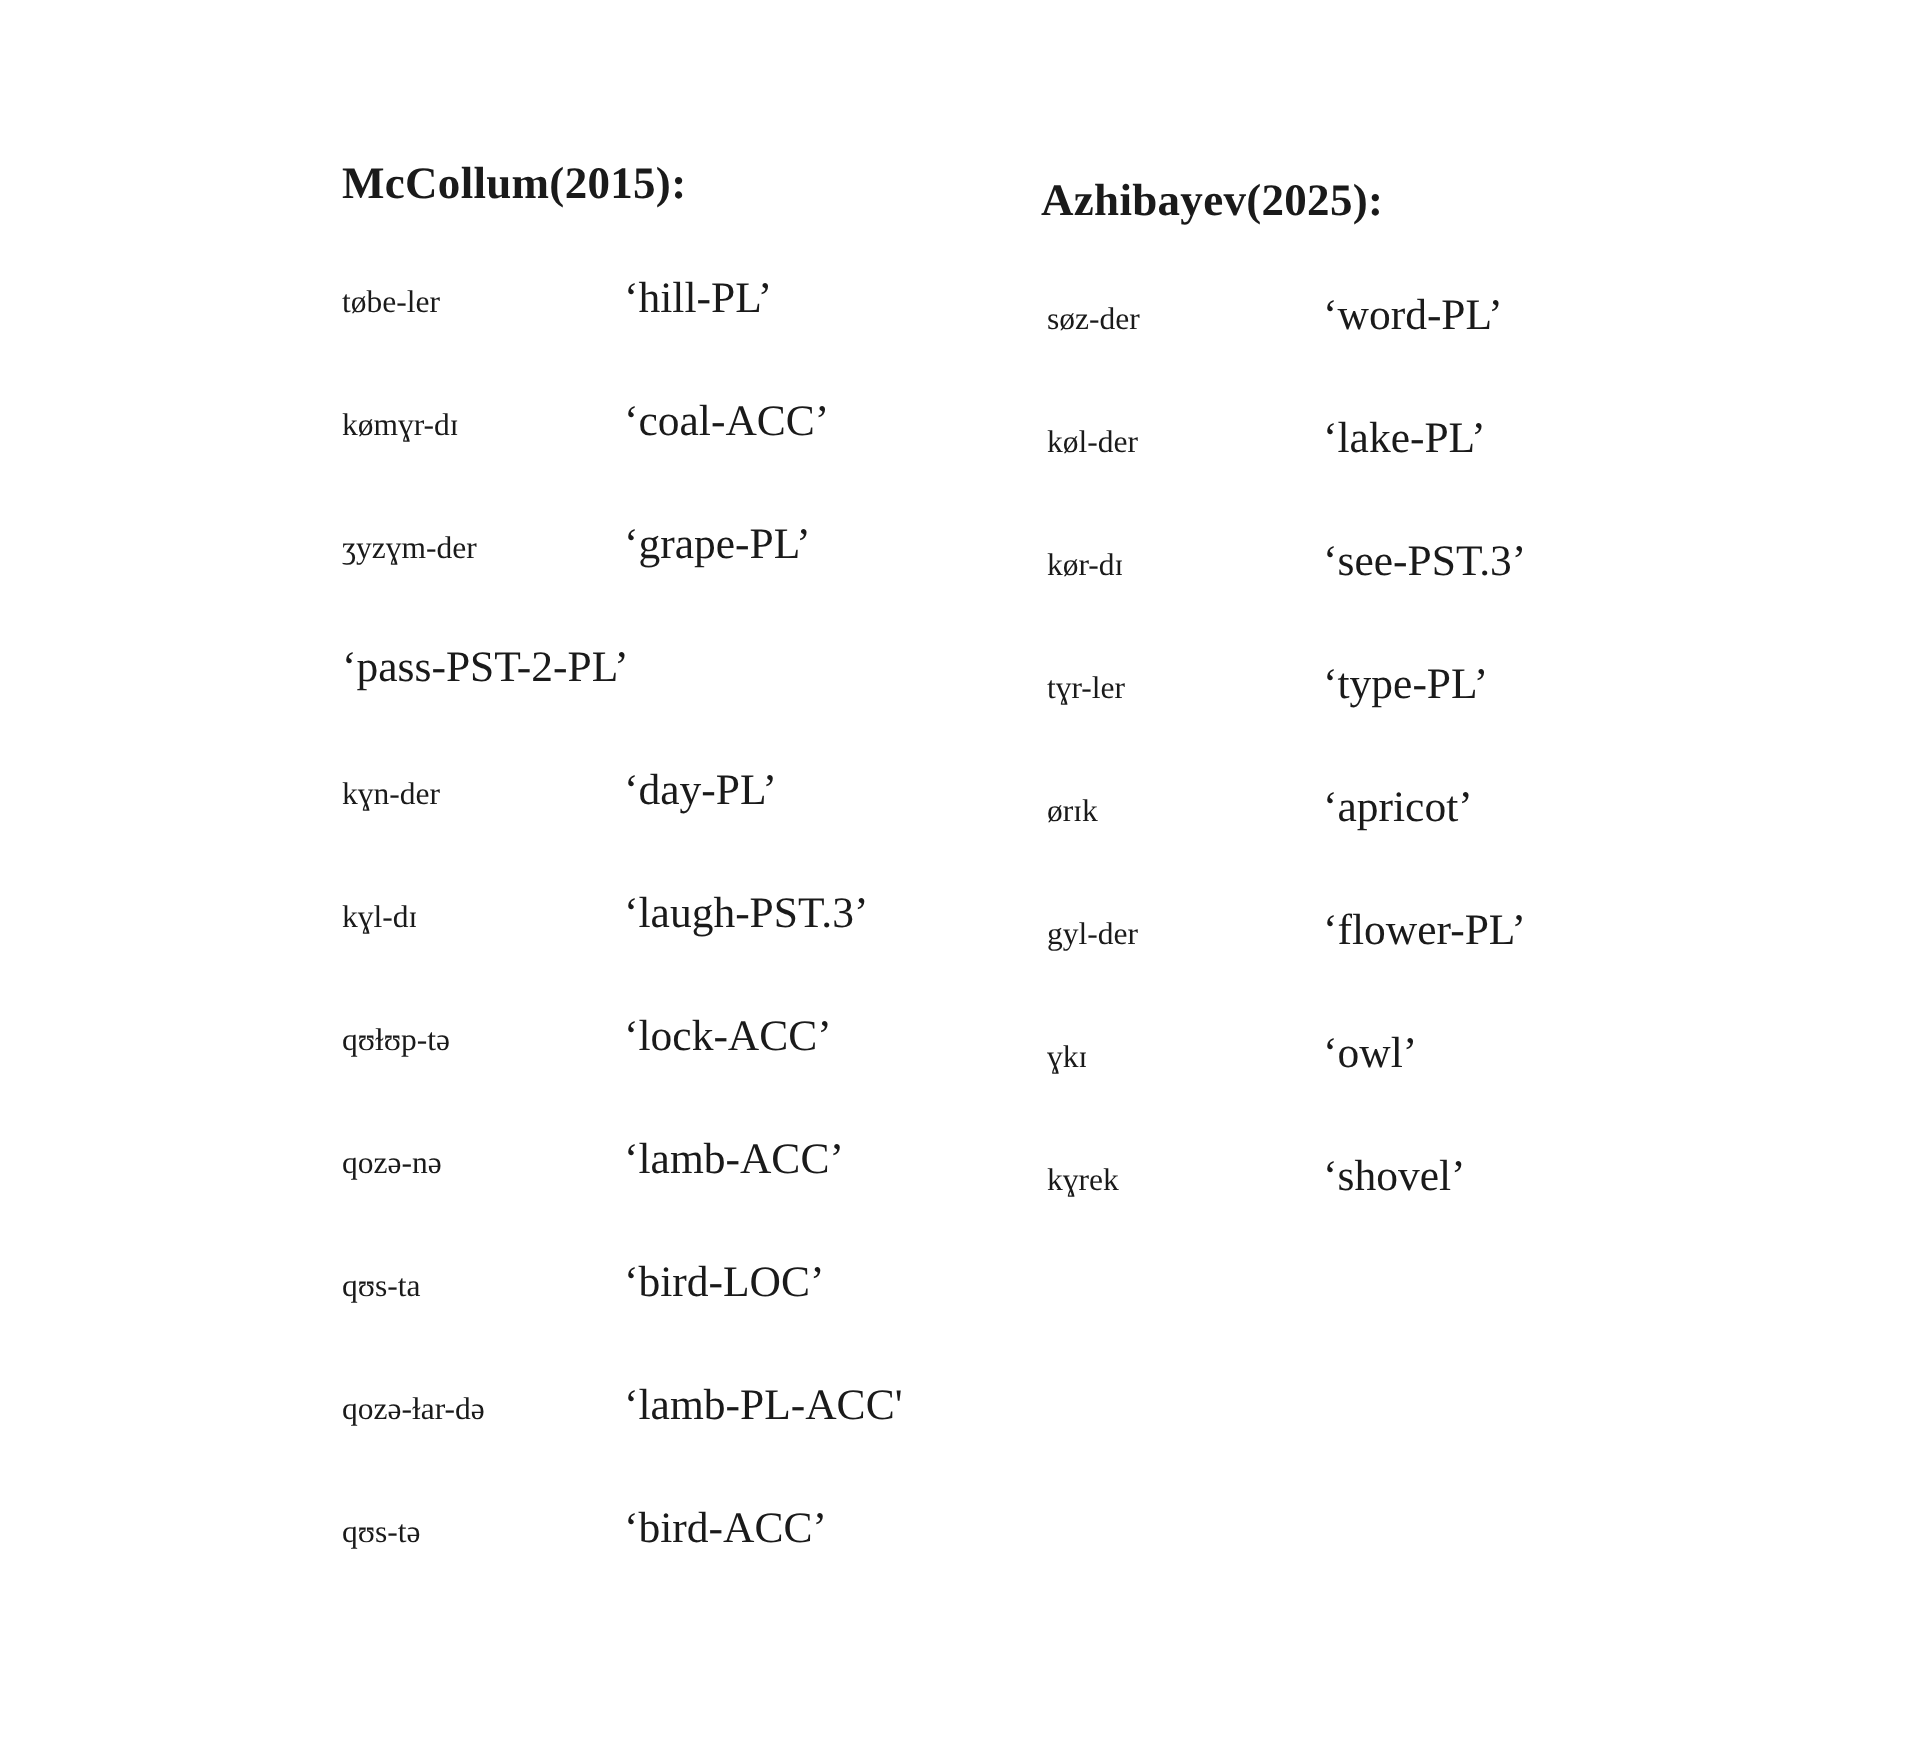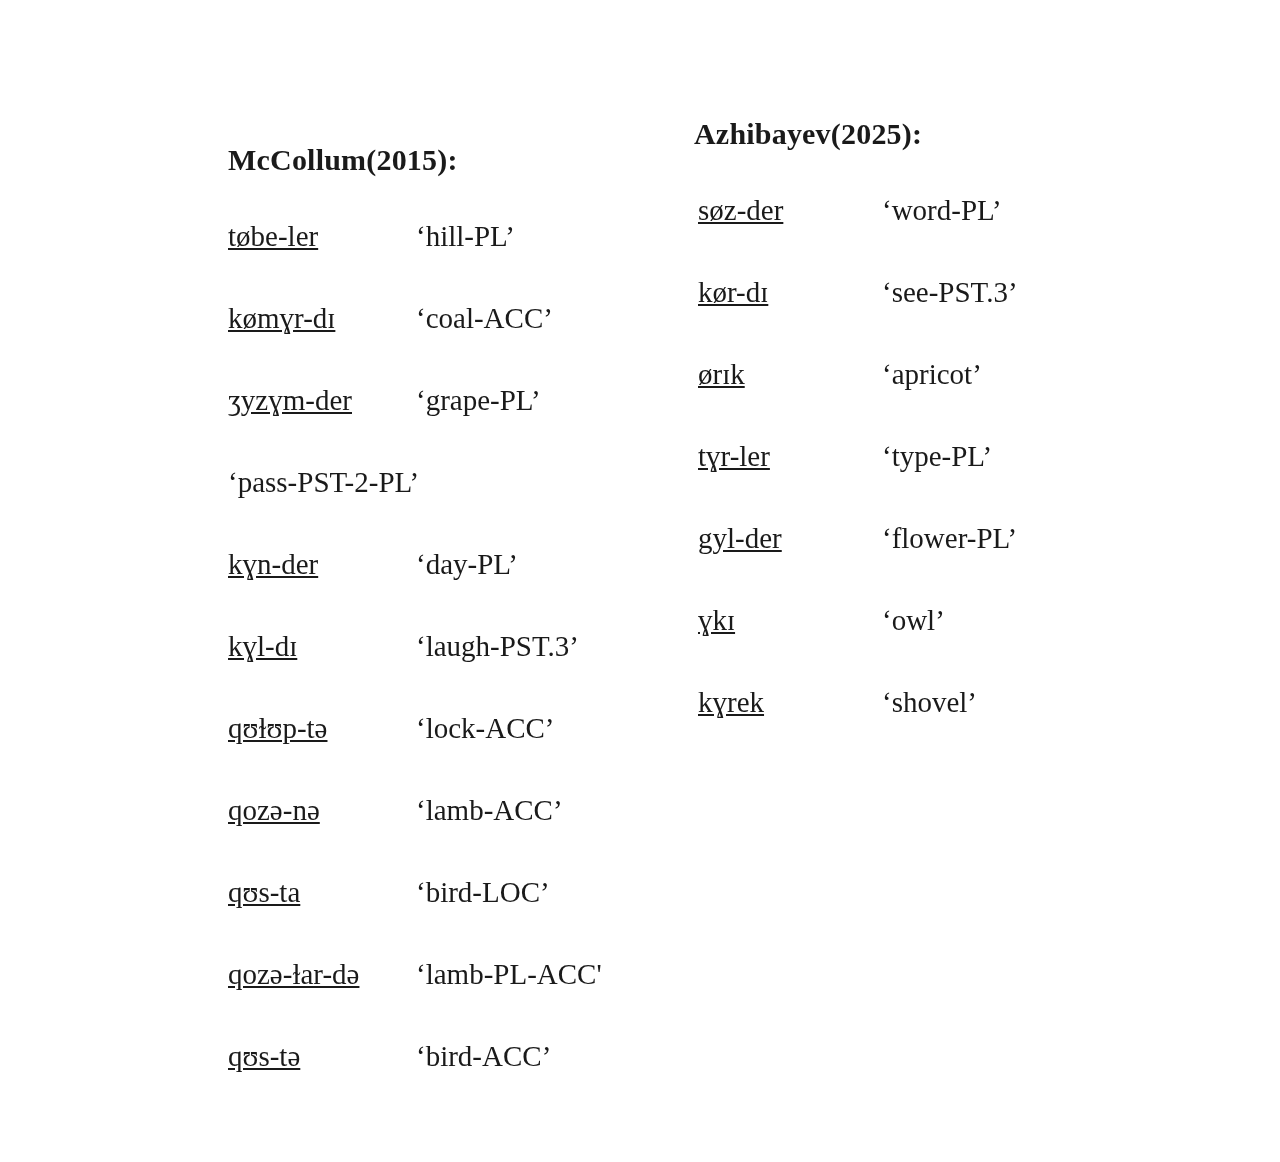--- a/index.html
+++ b/index.html
@@ -27,46 +27,45 @@
     left: 228px;
     top: 106px;
     display: flex;
     flex-direction: row;
     align-items: flex-start;
   }
   .column {
     display: flex;
     flex-direction: column;
   }
-  .column.left { width: 466px; margin-top: 37px; }
+  .column.left { width: 466px; }
   .column.right { width: 430px; margin-top: 11px; }
 
   .col-title {
     font-family: "Liberation Serif", serif;
     font-weight: bold;
     font-size: 30px;
     line-height: 34px;
     letter-spacing: 0.2px;
     color: #1a1a1a;
     margin-bottom: 42px;
     white-space: nowrap;
   }
 
   .entry {
     display: flex;
     flex-direction: row;
     align-items: baseline;
     height: 82px;
   }
   .entry .form {
-    font-size: 29px;
+    font-size: 21px;
     line-height: 34px;
     color: #1a1a1a;
     white-space: nowrap;
-    text-decoration: underline;
   }
   .entry .gloss {
     font-size: 29px;
     line-height: 34px;
     color: #1a1a1a;
     white-space: nowrap;
   }
   .column.left .entry .form { width: 188px; }
   .column.right .entry .form { width: 188px; padding-left: 4px; box-sizing: border-box; }
   .column.right .entry .gloss { padding-left: 0px; }
@@ -126,30 +125,34 @@
     </div>
 
     <div class="column right">
       <div class="col-title">Azhibayev(2025):</div>
 
       <div class="entry">
         <span class="form">søz-der</span>
         <span class="gloss">‘word-PL’</span>
       </div>
       <div class="entry">
+        <span class="form">køl-der</span>
+        <span class="gloss">‘lake-PL’</span>
+      </div>
+      <div class="entry">
         <span class="form">kør-dɪ</span>
         <span class="gloss">‘see-PST.3’</span>
       </div>
       <div class="entry">
+        <span class="form">tɣr-ler</span>
+        <span class="gloss">‘type-PL’</span>
+      </div>
+      <div class="entry">
         <span class="form">ørɪk</span>
         <span class="gloss">‘apricot’</span>
-      </div>
-      <div class="entry">
-        <span class="form">tɣr-ler</span>
-        <span class="gloss">‘type-PL’</span>
       </div>
       <div class="entry">
         <span class="form">gyl-der</span>
         <span class="gloss">‘flower-PL’</span>
       </div>
       <div class="entry">
         <span class="form">ɣkɪ</span>
         <span class="gloss">‘owl’</span>
       </div>
       <div class="entry">

